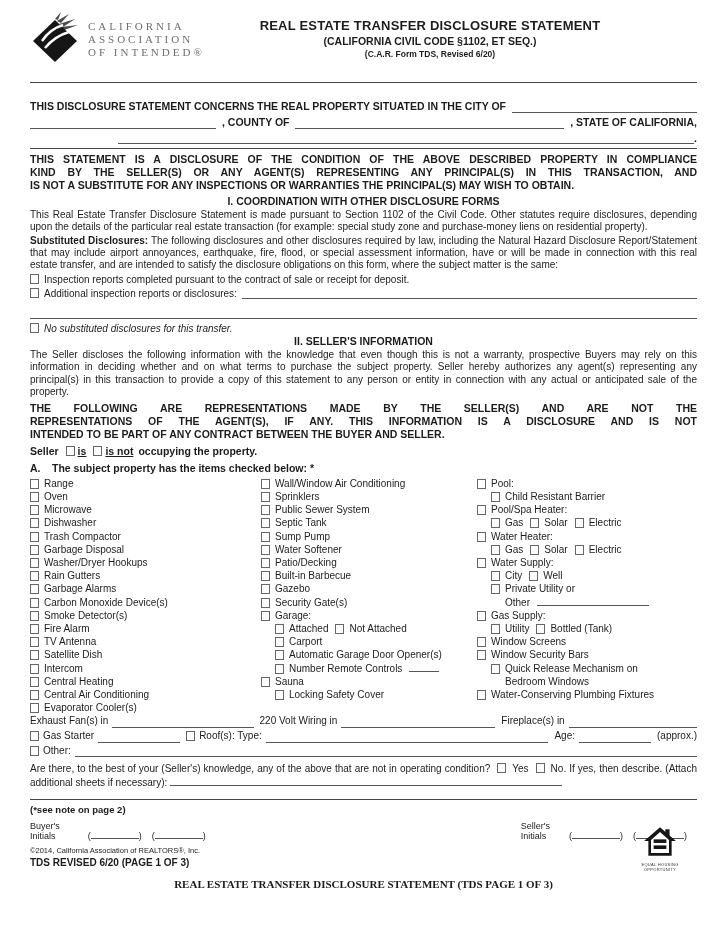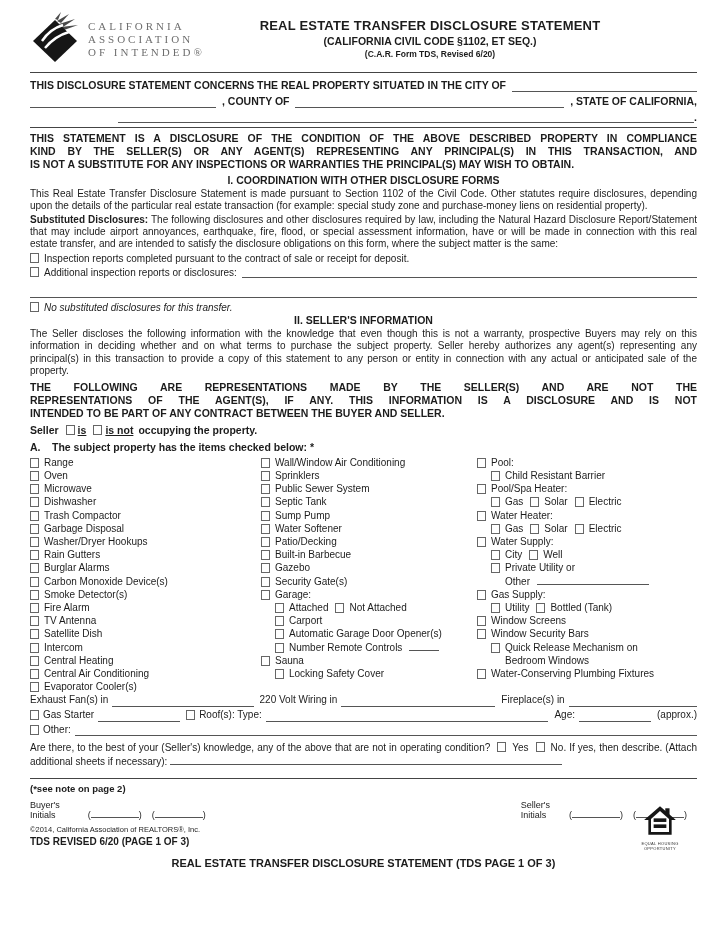--- a/index.html
+++ b/index.html
@@ -1,20 +1,20 @@
 <!DOCTYPE html>
 <html><head>
 <meta charset="utf-8">
 <style>
   html,body { margin:0; padding:0; background:#fff; }
   body { width:720px; height:931px; font-family:"Liberation Sans", sans-serif; color:#1c1c1c; position:relative; }
   .page { box-sizing:border-box; width:720px; height:931px; padding:12px 23px 0 30px; }
 
   
-  .hdr { display:flex; align-items:flex-start; border-bottom:1px solid #444; padding-bottom:6px; }
+  .hdr { display:flex; align-items:flex-start; border-bottom:1px solid #444; padding-bottom:16px; }
   .logo-wrap { display:flex; align-items:center; width:200px; flex:0 0 auto; }
   .logo-text { font-family:"Liberation Serif", serif; color:#6e6e6e; font-size:11px; letter-spacing:3px; line-height:13px; margin-left:8px; }
   .titles { width:400px; text-align:center; padding-top:6px; }
   .title-main { font-size:13px; font-weight:bold; letter-spacing:.2px; }
   .title-sub1 { font-size:10.5px; font-weight:bold; margin-top:2px; }
   .title-sub2 { font-size:8.5px; font-weight:bold; margin-top:2px; }
 
   
   p { margin:0; }
   .b { font-weight:bold; }
@@ -63,21 +63,21 @@
   .footer { position:relative; margin-top:2px; }
   .note { font-size:9.5px; font-weight:bold; margin-top:4px; }
   .initials-row { display:flex; align-items:flex-end; font-size:9px; margin-top:6px; }
   .initials-row .ilbl { margin-right:4px; }
   .pb { white-space:nowrap; margin-right:10px; }
   .pb::before { content:"("; } .pb::after { content:")"; }
   .pb .blank { width:48px; height:8px; }
   .sellers-group { margin-left:305px; display:flex; align-items:flex-end; }
   .copyright { font-size:7.5px; margin-top:5px; }
   .revision { font-size:10px; font-weight:bold; margin-top:2px; }
-  .page-footer-title { text-align:center; font-size:11px; font-weight:bold; margin-top:10px; }
+  .page-footer-title { text-align:center; font-size:11px; font-weight:bold; margin-top:10px;font-family:Liberation Serif, serif; }
   .eho { position:absolute; right:14px; top:22px; width:46px; text-align:center; }
   .eho-caption { font-size:4px; line-height:5px; color:#333; letter-spacing:.3px; }
 </style>
 </head>
 <body>
 
 <div class="page">
 
   <div class="hdr">
     <div class="logo-wrap">
@@ -100,21 +100,21 @@
         <div>OF INTENDED®</div>
       </div>
     </div>
     <div class="titles">
       <div class="title-main">REAL ESTATE TRANSFER DISCLOSURE STATEMENT</div>
       <div class="title-sub1">(CALIFORNIA CIVIL CODE §1102, ET SEQ.)</div>
       <div class="title-sub2">(C.A.R. Form TDS, Revised 6/20)</div>
     </div>
   </div>
 
-  <div class="smb" style="margin-top:6px;">
+  <div class="smb" style="margin-top:17px;">
     <div class="jflex">
       <span class="seg">THIS DISCLOSURE STATEMENT CONCERNS THE REAL PROPERTY SITUATED IN THE CITY OF</span>
       <span class="blank grow" style="margin-left:6px;"></span>
     </div>
     <div class="jflex" style="margin-top:3px;">
       <span class="blank" style="width:186px;"></span>
       <span class="seg" style="margin:0 6px;">, COUNTY OF</span>
       <span class="blank grow"></span>
       <span class="seg" style="margin-left:6px;">, STATE OF CALIFORNIA,</span>
     </div>
@@ -207,21 +207,21 @@
         <div class="cl-row">
           <span class="cb"></span>
           <span class="cl-label">Washer/Dryer Hookups</span>
         </div>
         <div class="cl-row">
           <span class="cb"></span>
           <span class="cl-label">Rain Gutters</span>
         </div>
         <div class="cl-row">
           <span class="cb"></span>
-          <span class="cl-label">Burglar Alarms</span>
+          <span class="cl-label">Garbage Alarms</span>
         </div>
         <div class="cl-row">
           <span class="cb"></span>
           <span class="cl-label">Carbon Monoxide Device(s)</span>
         </div>
         <div class="cl-row">
           <span class="cb"></span>
           <span class="cl-label">Smoke Detector(s)</span>
         </div>
         <div class="cl-row">

